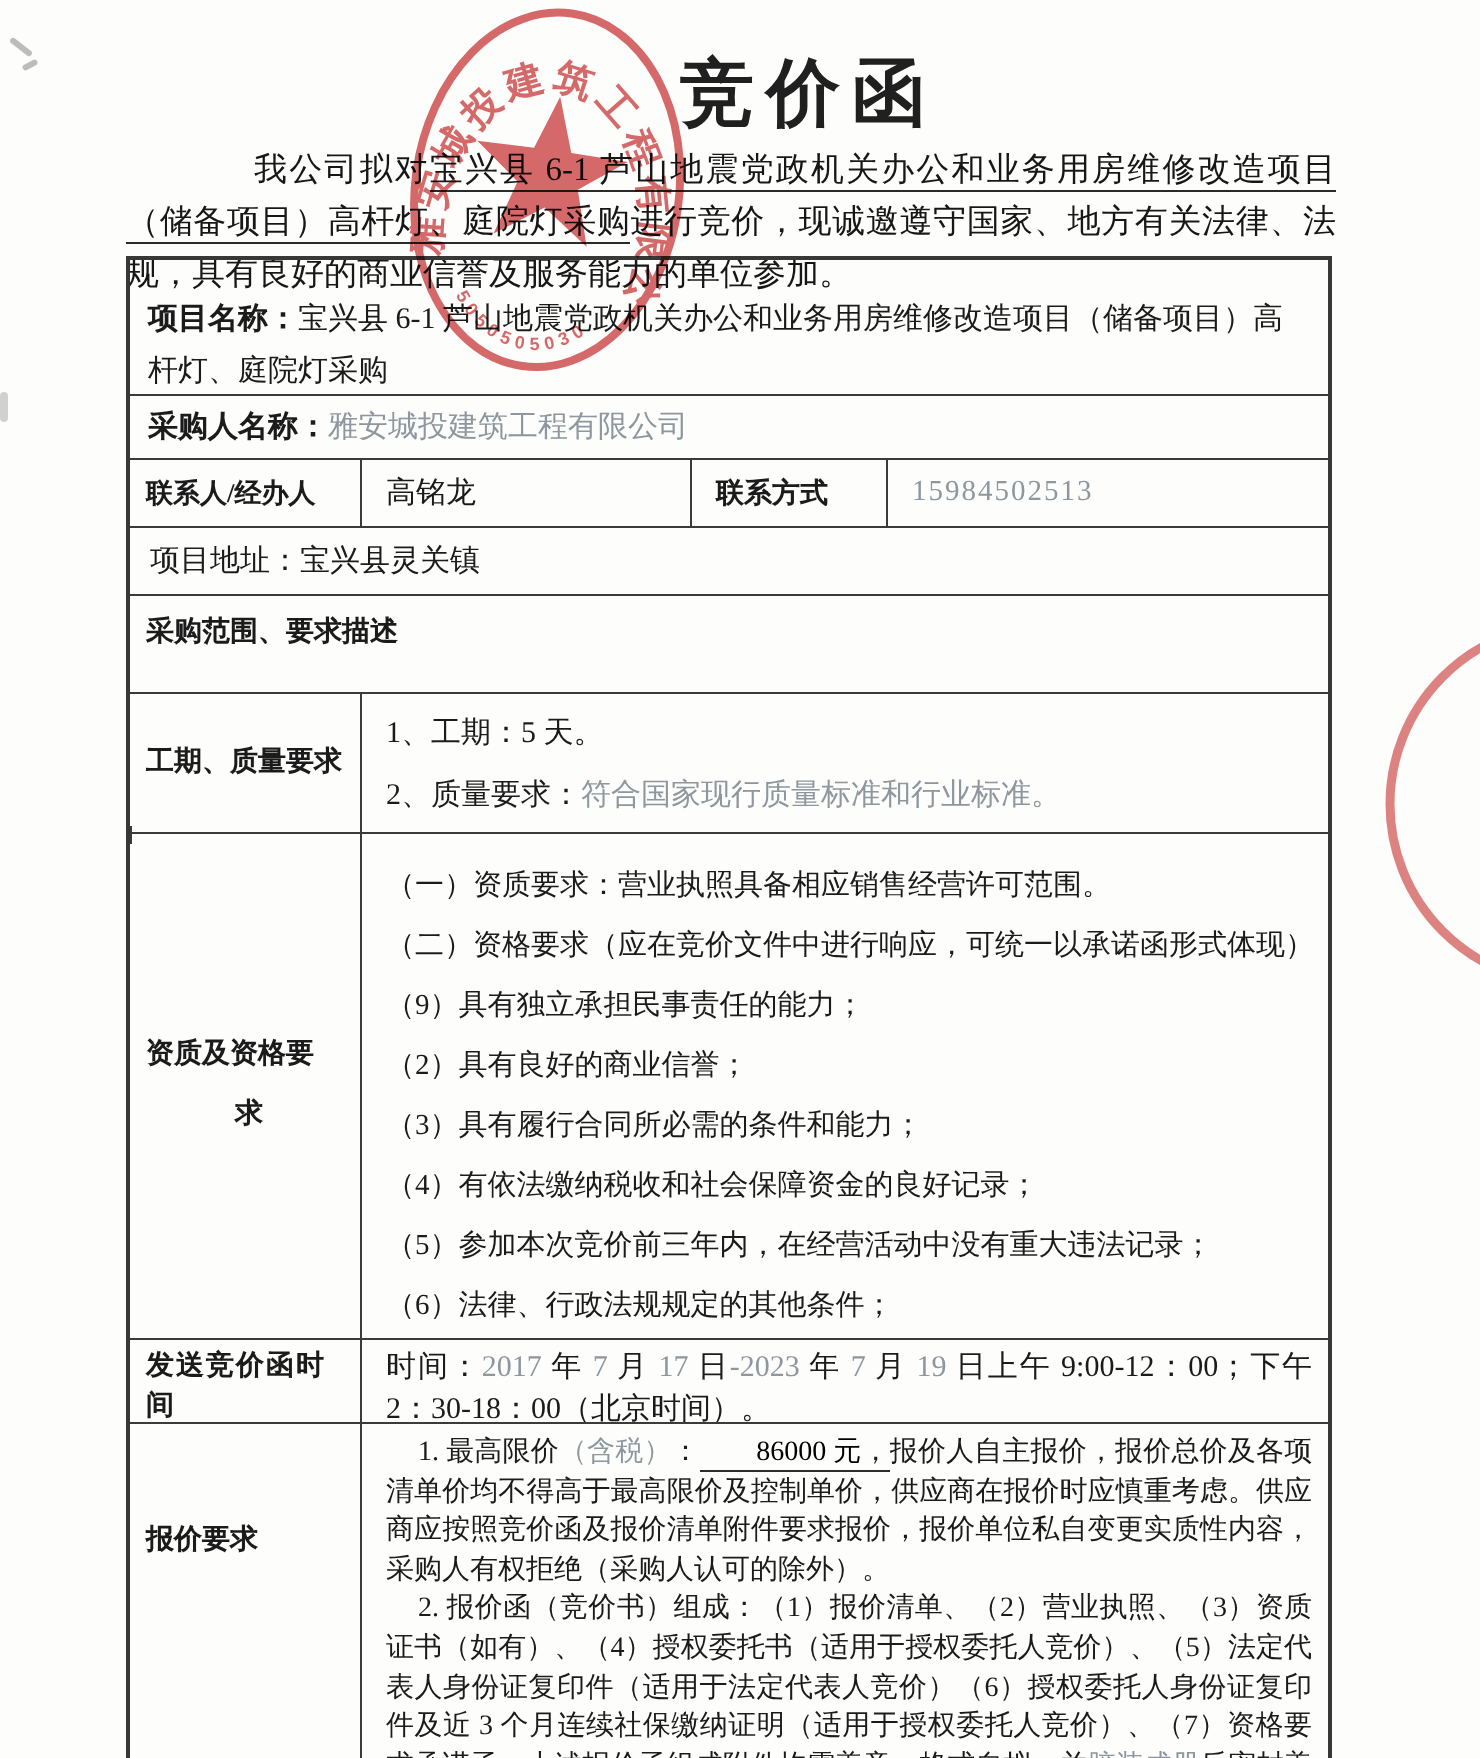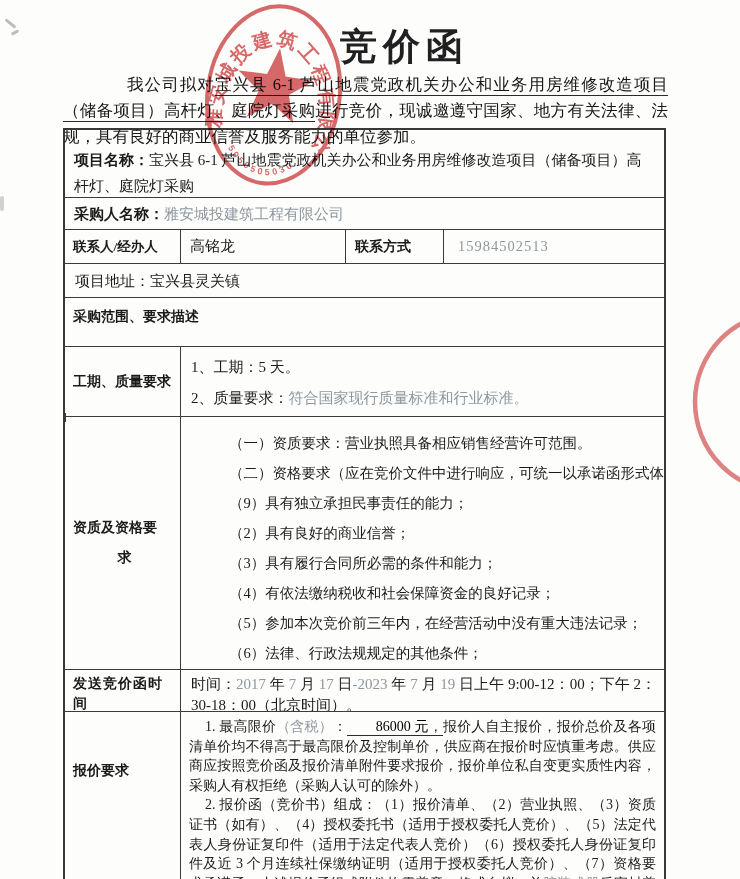--- a/index.html
+++ b/index.html
@@ -11,21 +11,21 @@
   .title { position:absolute; left:340px; top:22px; font-family:"Liberation Sans","DejaVu Sans",sans-serif;
            font-size:37px; font-weight:600; letter-spacing:6px; color:#202020; }
   .intro { position:absolute; left:63px; top:72px; width:605px; font-size:16.5px; line-height:26px;
            text-align:justify; text-indent:64px; color:#171717; }
   .ul { border-bottom:1.6px solid #2a2a2a; padding-bottom:1px; }
 
   
   .tbl { position:absolute; left:63px; top:128px; width:603px; border:2px solid #383838; background:transparent; }
   .row { display:flex; align-items:stretch; }
   .row + .row { border-top:1px solid #3b3b3b; }
-  .cell + .cell { border-left:1px solid #3b3b3b; }
+  .cell + .cell { border-left:1px solid #3b3b3b;padding-left:12px; }
   .cell { overflow:hidden; }
   .r1{height:53px;margin-top:14px;} .r2{height:32px;} .r3{height:34px;} .r4{height:34px;} .r5{height:49px;flex-direction:column;}
   .r6{height:70px;} .r7{height:253px;} .r8{height:42px;} .r9{height:173px;}
 
   .full { flex:1; padding:3px 8px 0 9px; font-size:15px; line-height:26px; }
   .lab  { flex:0 0 115px; font-weight:700; font-size:14px; padding:6px 4px 0 8px; line-height:22px; }
   .blab { font-weight:700; }
   .r2 .full { display:flex; align-items:center; padding-top:0; }
   .r3 .lab { font-size:13.5px; display:flex; align-items:center; padding-top:0; }
   .c-name  { flex:0 0 165px; font-size:15px; display:flex; align-items:center; padding-left:9px; }

